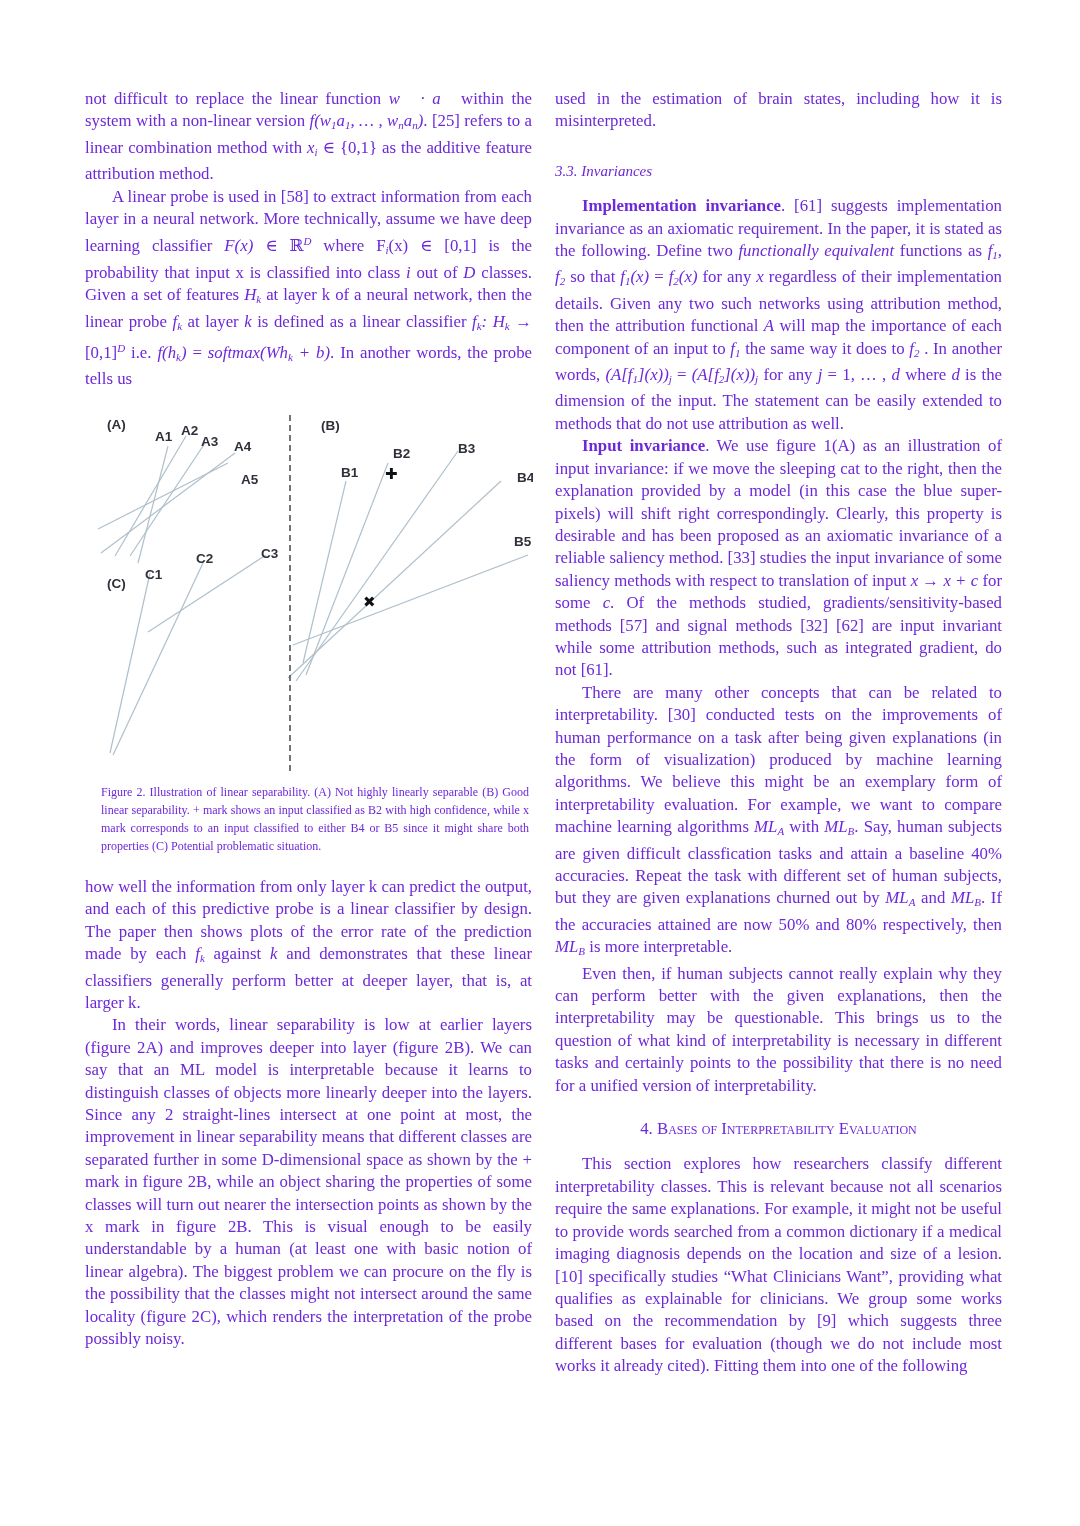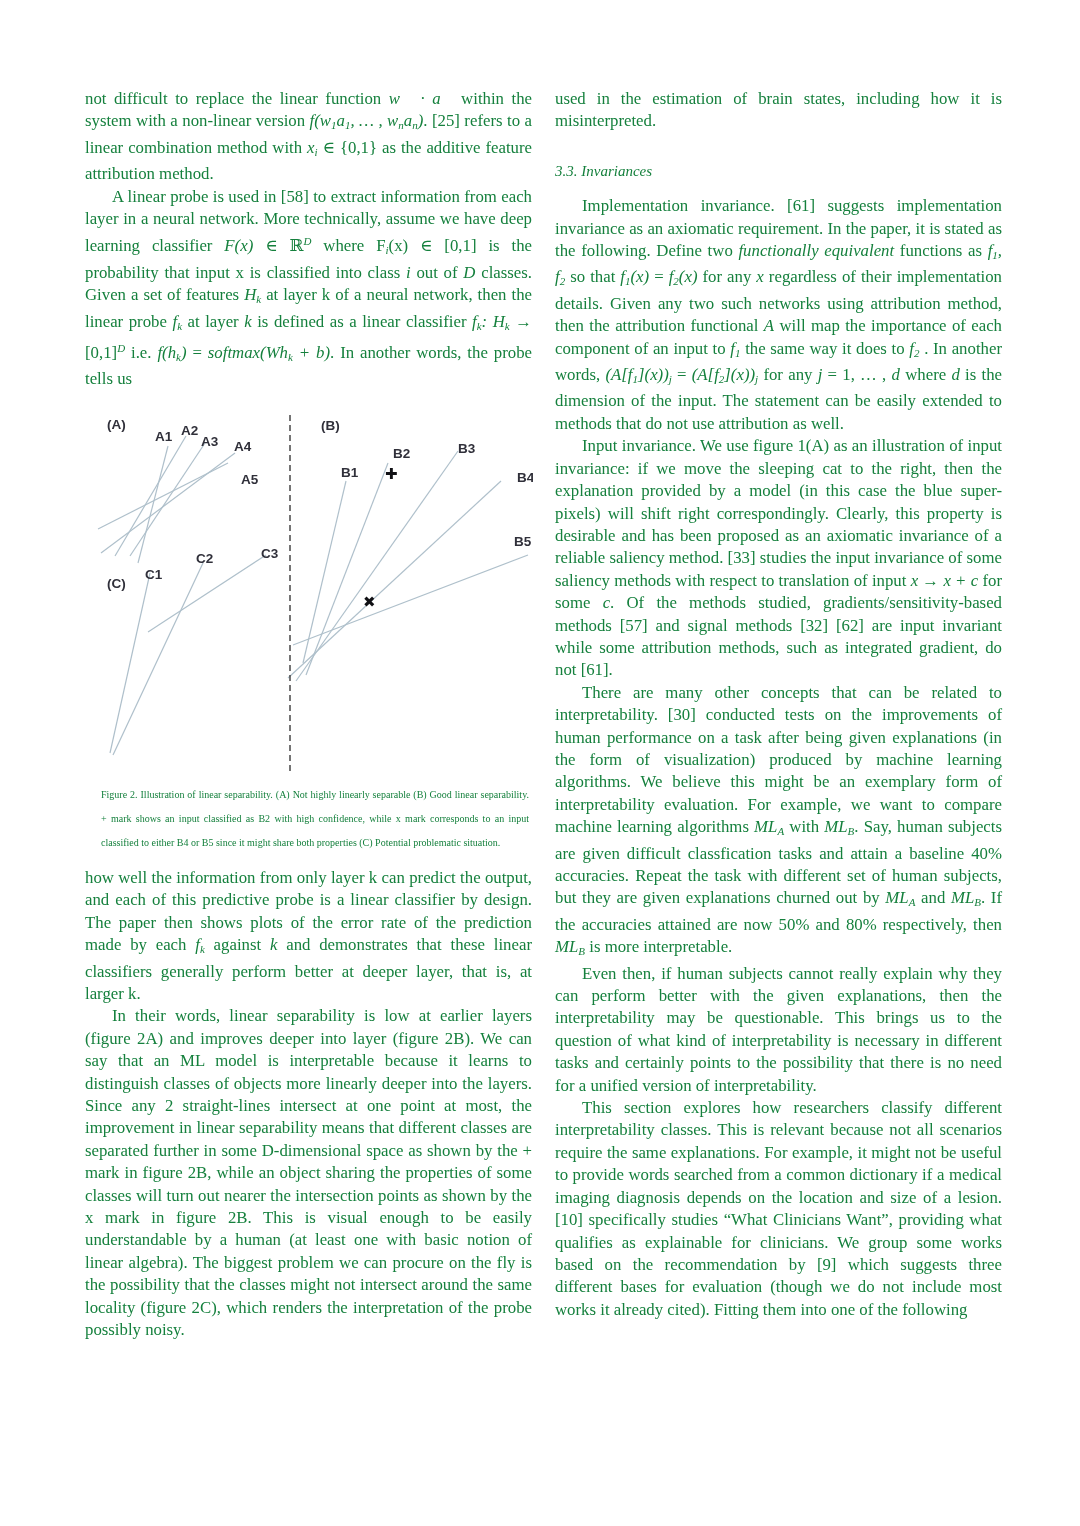--- a/index.html
+++ b/index.html
@@ -1,47 +1,47 @@
 <!DOCTYPE html>
 <html><head>
 <meta charset="utf-8">
 <style>
   html,body{margin:0;padding:0;background:#e8e8e8;}
   .page{
     position:relative;
     width:1080px;height:1526px;
     background:#ffffff;
     font-family:"Liberation Serif","DejaVu Serif",serif;
-    color:#15803d;
+    color:#6d28d9;
     overflow:hidden;
   }
   .col{
     position:absolute;top:88px;width:447px;
     font-size:16.8px;line-height:22.4px;
     text-align:justify;
   }
   .col-left{left:85px;}
   .col-right{left:555px;}
   p{margin:0;padding:0;}
   p.ind{text-indent:27px;}
   .run-n{}
-  .run-b{font-weight:normal;}
+  .run-b{font-weight:bold;}
   .run-i{font-style:italic;}
   .run-m{font-style:italic;}
   .run-sub{font-style:italic;font-size:11px;vertical-align:-3px;}
   .run-sup{font-style:italic;font-size:11px;vertical-align:6px;}
   .fig-wrap{margin:20px 0 0 8px;width:440px;height:366px;}
   svg.fig{display:block;overflow:hidden;}
   .fig-line{stroke:#afc0cb;stroke-width:1.2;fill:none;}
   .fig-divider{stroke:#3a3a3a;stroke-width:1.4;stroke-dasharray:6 4;}
   .fig-label{font-family:"Liberation Sans","DejaVu Sans",sans-serif;font-weight:700;font-size:13.5px;fill:#30303a;}
   .fig-mark{font-family:"DejaVu Sans","Liberation Sans",sans-serif;font-weight:700;font-size:15px;fill:#101014;}
   .caption{
-    font-size:10px;line-height:24px;
-    margin:6px 0 12px 16px;width:428px;
+    font-size:12px;line-height:18px;
+    margin:6px 0 21px 16px;width:428px;
     text-align:justify;
   }
   .h-ital{font-style:italic;font-size:15px;font-weight:400;margin:27px 0 13px 0;text-align:left;}
   .h-caps{font-variant:small-caps;font-size:16.8px;font-weight:400;margin:21px 0 13px 0;text-align:center;}
 </style>
 </head>
 <body>
 
 <div class="page">
 
@@ -97,17 +97,18 @@
 
     <div class="h-ital">3.3. Invariances</div>
 
     <p class="ind"><span class="run-b">Implementation invariance</span><span class="run-n">. [61] suggests implementation invariance as an axiomatic requirement. In the paper, it is stated as the following. Define two </span><span class="run-i">functionally equivalent</span><span class="run-n"> functions as </span><span class="run-m">f</span><span class="run-sub">1</span><span class="run-m">, f</span><span class="run-sub">2</span><span class="run-n"> so that </span><span class="run-m">f</span><span class="run-sub">1</span><span class="run-m">(x)</span><span class="run-n"> = </span><span class="run-m">f</span><span class="run-sub">2</span><span class="run-m">(x)</span><span class="run-n"> for any </span><span class="run-m">x</span><span class="run-n"> regardless of their implementation details. Given any two such networks using attribution method, then the attribution functional </span><span class="run-m">A</span><span class="run-n"> will map the importance of each component of an input to </span><span class="run-m">f</span><span class="run-sub">1</span><span class="run-n"> the same way it does to </span><span class="run-m">f</span><span class="run-sub">2</span><span class="run-n"> . In another words,  </span><span class="run-m">(A[f</span><span class="run-sub">1</span><span class="run-m">](x))</span><span class="run-sub">j</span><span class="run-n"> = </span><span class="run-m">(A[f</span><span class="run-sub">2</span><span class="run-m">](x))</span><span class="run-sub">j</span><span class="run-n">  for any  </span><span class="run-m">j</span><span class="run-n"> = 1, … , </span><span class="run-m">d</span><span class="run-n"> where </span><span class="run-m">d</span><span class="run-n"> is the dimension of the input. The statement can be easily extended to methods that do not use attribution as well.</span></p>
     <p class="ind"><span class="run-b">Input invariance</span><span class="run-n">. We use figure 1(A) as an illustration of input invariance: if we move the sleeping cat to the right, then the explanation provided by a model (in this case the blue super-pixels) will shift right correspondingly. Clearly, this property is desirable and has been proposed as an axiomatic invariance of a reliable saliency method. [33] studies the input invariance of some saliency methods with respect to translation of input </span><span class="run-m">x → x + c</span><span class="run-n"> for some </span><span class="run-m">c</span><span class="run-n">. Of the methods studied, gradients/sensitivity-based methods [57] and signal methods [32] [62] are input invariant while some attribution methods, such as integrated gradient, do not [61].</span></p>
 
 
     <p class="ind"><span class="run-n">There are many other concepts that can be related to interpretability. [30] conducted tests on the improvements of human performance on a task after being given explanations (in the form of visualization) produced by machine learning algorithms. We believe this might be an exemplary form of interpretability evaluation. For example, we want to compare machine learning algorithms </span><span class="run-m">ML</span><span class="run-sub">A</span><span class="run-n"> with </span><span class="run-m">ML</span><span class="run-sub">B</span><span class="run-n">. Say, human subjects are given difficult classfication tasks and attain a baseline 40% accuracies. Repeat the task with different set of human subjects, but they are given explanations churned out by </span><span class="run-m">ML</span><span class="run-sub">A</span><span class="run-n"> and </span><span class="run-m">ML</span><span class="run-sub">B</span><span class="run-n">. If the accuracies attained are now 50% and 80% respectively, then </span><span class="run-m">ML</span><span class="run-sub">B</span><span class="run-n"> is more interpretable.</span></p>
     <p class="ind"><span class="run-n">Even then, if human subjects cannot really explain why they can perform better with the given explanations, then the interpretability may be questionable. This brings us to the question of what kind of interpretability is necessary in different tasks and certainly points to the possibility that there is no need for a unified version of interpretability.</span></p>
 
+    <div class="h-caps">4. Bases of Interpretability Evaluation</div>
 
     <p class="ind"><span class="run-n">This section explores how researchers classify different interpretability classes. This is relevant because not all scenarios require the same explanations. For example, it might not be useful to provide words searched from a common dictionary if a medical imaging diagnosis depends on the location and size of a lesion. [10] specifically studies “What Clinicians Want”, providing what qualifies as explainable for clinicians. We group some works based on the recommendation by [9] which suggests three different bases for evaluation (though we do not include most works it already cited). Fitting them into one of the following</span></p>
   </div>
 
 </div>
 
 </body></html>

